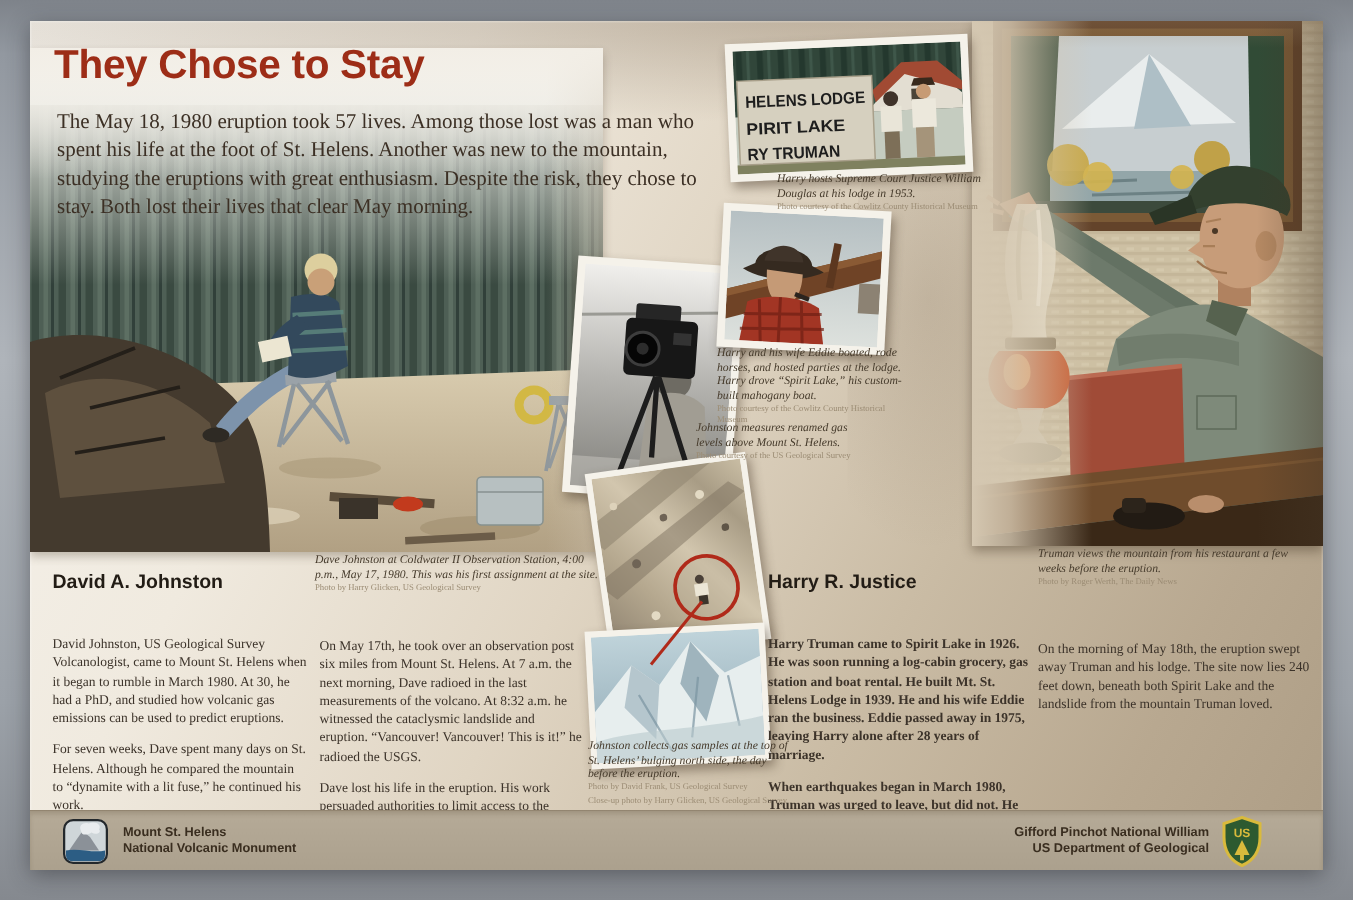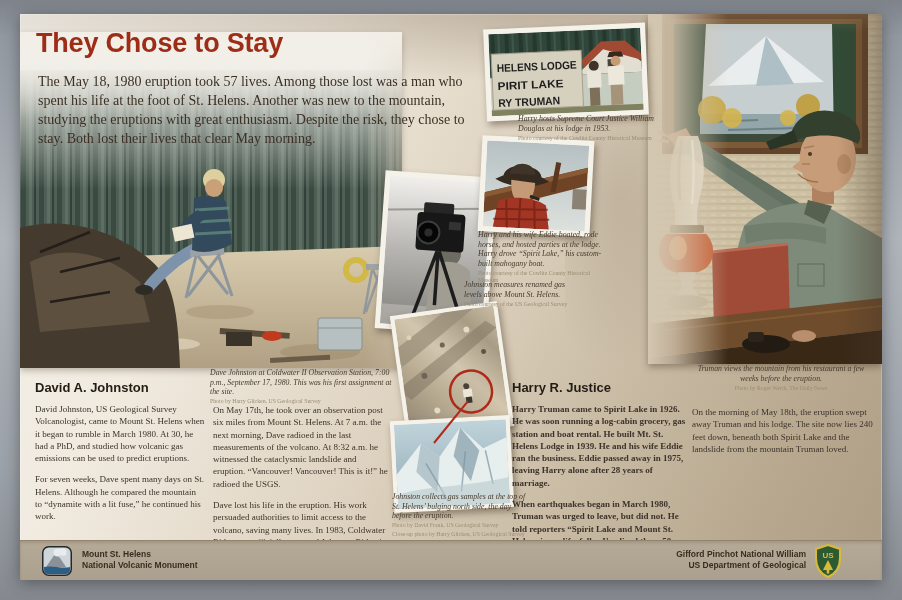--- a/index.html
+++ b/index.html
@@ -12,21 +12,21 @@
       linear-gradient(118deg,#f6f3ed 0%,#f0eadf 26%,#e0d5c3 48%,#cabca5 68%,#b8a890 86%,#ad9d85 100%);
     box-shadow:0 3px 14px rgba(30,30,35,.45), inset 0 0 0 1px rgba(255,255,255,.22);}
   .swoosh{position:absolute;left:545px;top:0;width:180px;height:530px;z-index:0;
     background:radial-gradient(75% 45% at 30% 35%, rgba(92,72,52,.15), rgba(92,72,52,0) 70%);border-radius:40%;}
   .title{position:absolute;left:16px;top:14px;margin:0;font-size:27px;font-weight:bold;
     letter-spacing:-.2px;color:#9d2d17;z-index:6;}
   .intro{position:absolute;left:18px;top:58px;width:430px;margin:0;z-index:6;
     font-family:"Liberation Serif",serif;font-size:14px;line-height:19px;color:#3c3025;}
   .colhead{position:absolute;margin:0;font-size:13px;font-weight:bold;color:#221c15;z-index:6;}
   .body-col{position:absolute;z-index:6;font-family:"Liberation Serif",serif;font-size:9px;
-    line-height:12.3px;color:#3c332a;}
+    line-height:12.3px;color:#3c332a;margin-top:20px;}
   .body-col p{margin:0 0 9px 0;}
   .cap{position:absolute;z-index:6;font-family:"Liberation Serif",serif;font-style:italic;
     font-size:7.8px;line-height:9.6px;color:#463b2c;}
   .credit{font-style:normal;font-size:5.8px;line-height:7.5px;color:#9b8c74;margin-top:1.5px;}
   .photo{position:absolute;}
   .pframe{position:absolute;background:#f5f2ea;box-shadow:2px 4px 7px rgba(60,45,28,.45);}
   .pframe svg{display:block;}
   .camp{left:0;top:18px;width:382px;height:336px;z-index:1;box-shadow:0 3px 6px rgba(70,55,40,.3);}
   .camp svg{display:block;}
   .camp-fade{position:absolute;inset:0;
@@ -306,41 +306,41 @@
     <path d="M0,344 L234,316 L234,350 L0,350 Z" fill="#3a2817"></path>
     <ellipse cx="118" cy="330" rx="24" ry="9" fill="#221b14"></ellipse>
     <rect x="100" y="318" width="16" height="10" rx="3" fill="#2c241b"></rect>
     <ellipse cx="156" cy="322" rx="12" ry="6" fill="#b98e6c"></ellipse>
     <rect x="190" width="44" height="350" fill="url(#tShadeR)"></rect>
    </svg>
    <div class="truman-fade"></div>
   </div>
 
   <div class="cap" style="left:190px;top:354px;width:190px;">
-    <div>Dave Johnston at Coldwater II Observation Station, 7:00 p.m., September 17, 1980. This was his first assignment at the site.</div>
+    <div>Dave Johnston at Coldwater II Observation Station, 4:00 p.m., May 17, 1980. This was his first assignment at the site.</div>
     <div class="credit">Photo by Harry Glicken, US Geological Survey</div>
   </div>
   <div class="cap" style="left:498px;top:100px;width:158px;">
     <div>Harry hosts Supreme Court Justice William Douglas at his lodge in 1953.</div>
     <div class="credit">Photo courtesy of the Cowlitz County Historical Museum</div>
   </div>
   <div class="cap" style="left:458px;top:216px;width:130px;">
     <div>Harry and his wife Eddie boated, rode horses, and hosted parties at the lodge. Harry drove “Spirit Lake,” his custom-built mahogany boat.</div>
     <div class="credit">Photo courtesy of the Cowlitz County Historical Museum</div>
   </div>
   <div class="cap" style="left:444px;top:266px;width:118px;">
     <div>Johnston measures renamed gas levels above Mount St. Helens.</div>
     <div class="credit">Photo courtesy of the US Geological Survey</div>
   </div>
   <div class="cap" style="left:372px;top:478px;width:140px;">
     <div>Johnston collects gas samples at the top of St. Helens’ bulging north side, the day before the eruption.</div>
     <div class="credit">Photo by David Frank, US Geological Survey</div>
     <div class="credit">Close-up photo by Harry Glicken, US Geological Survey</div>
   </div>
-  <div class="cap" style="left:672px;top:350px;width:178px;text-align:center;">
+  <div class="cap" style="left:672px;top:350px;width:178px;">
     <div>Truman views the mountain from his restaurant a few weeks before the eruption.</div>
     <div class="credit">Photo by Roger Werth, The Daily News</div>
   </div>
 
   <h2 class="colhead" style="left:15px;top:366px;">David A. Johnston</h2>
   <div class="body-col" style="left:15px;top:389px;width:170px;">
     <p>David Johnston, US Geological Survey Volcanologist, came to Mount St. Helens when it began to rumble in March 1980. At 30, he had a PhD, and studied how volcanic gas emissions can be used to predict eruptions.</p>
     <p>For seven weeks, Dave spent many days on St. Helens. Although he compared the mountain to “dynamite with a lit fuse,” he continued his work.</p>
   </div>
   <div class="body-col" style="left:193px;top:390px;width:176px;">

